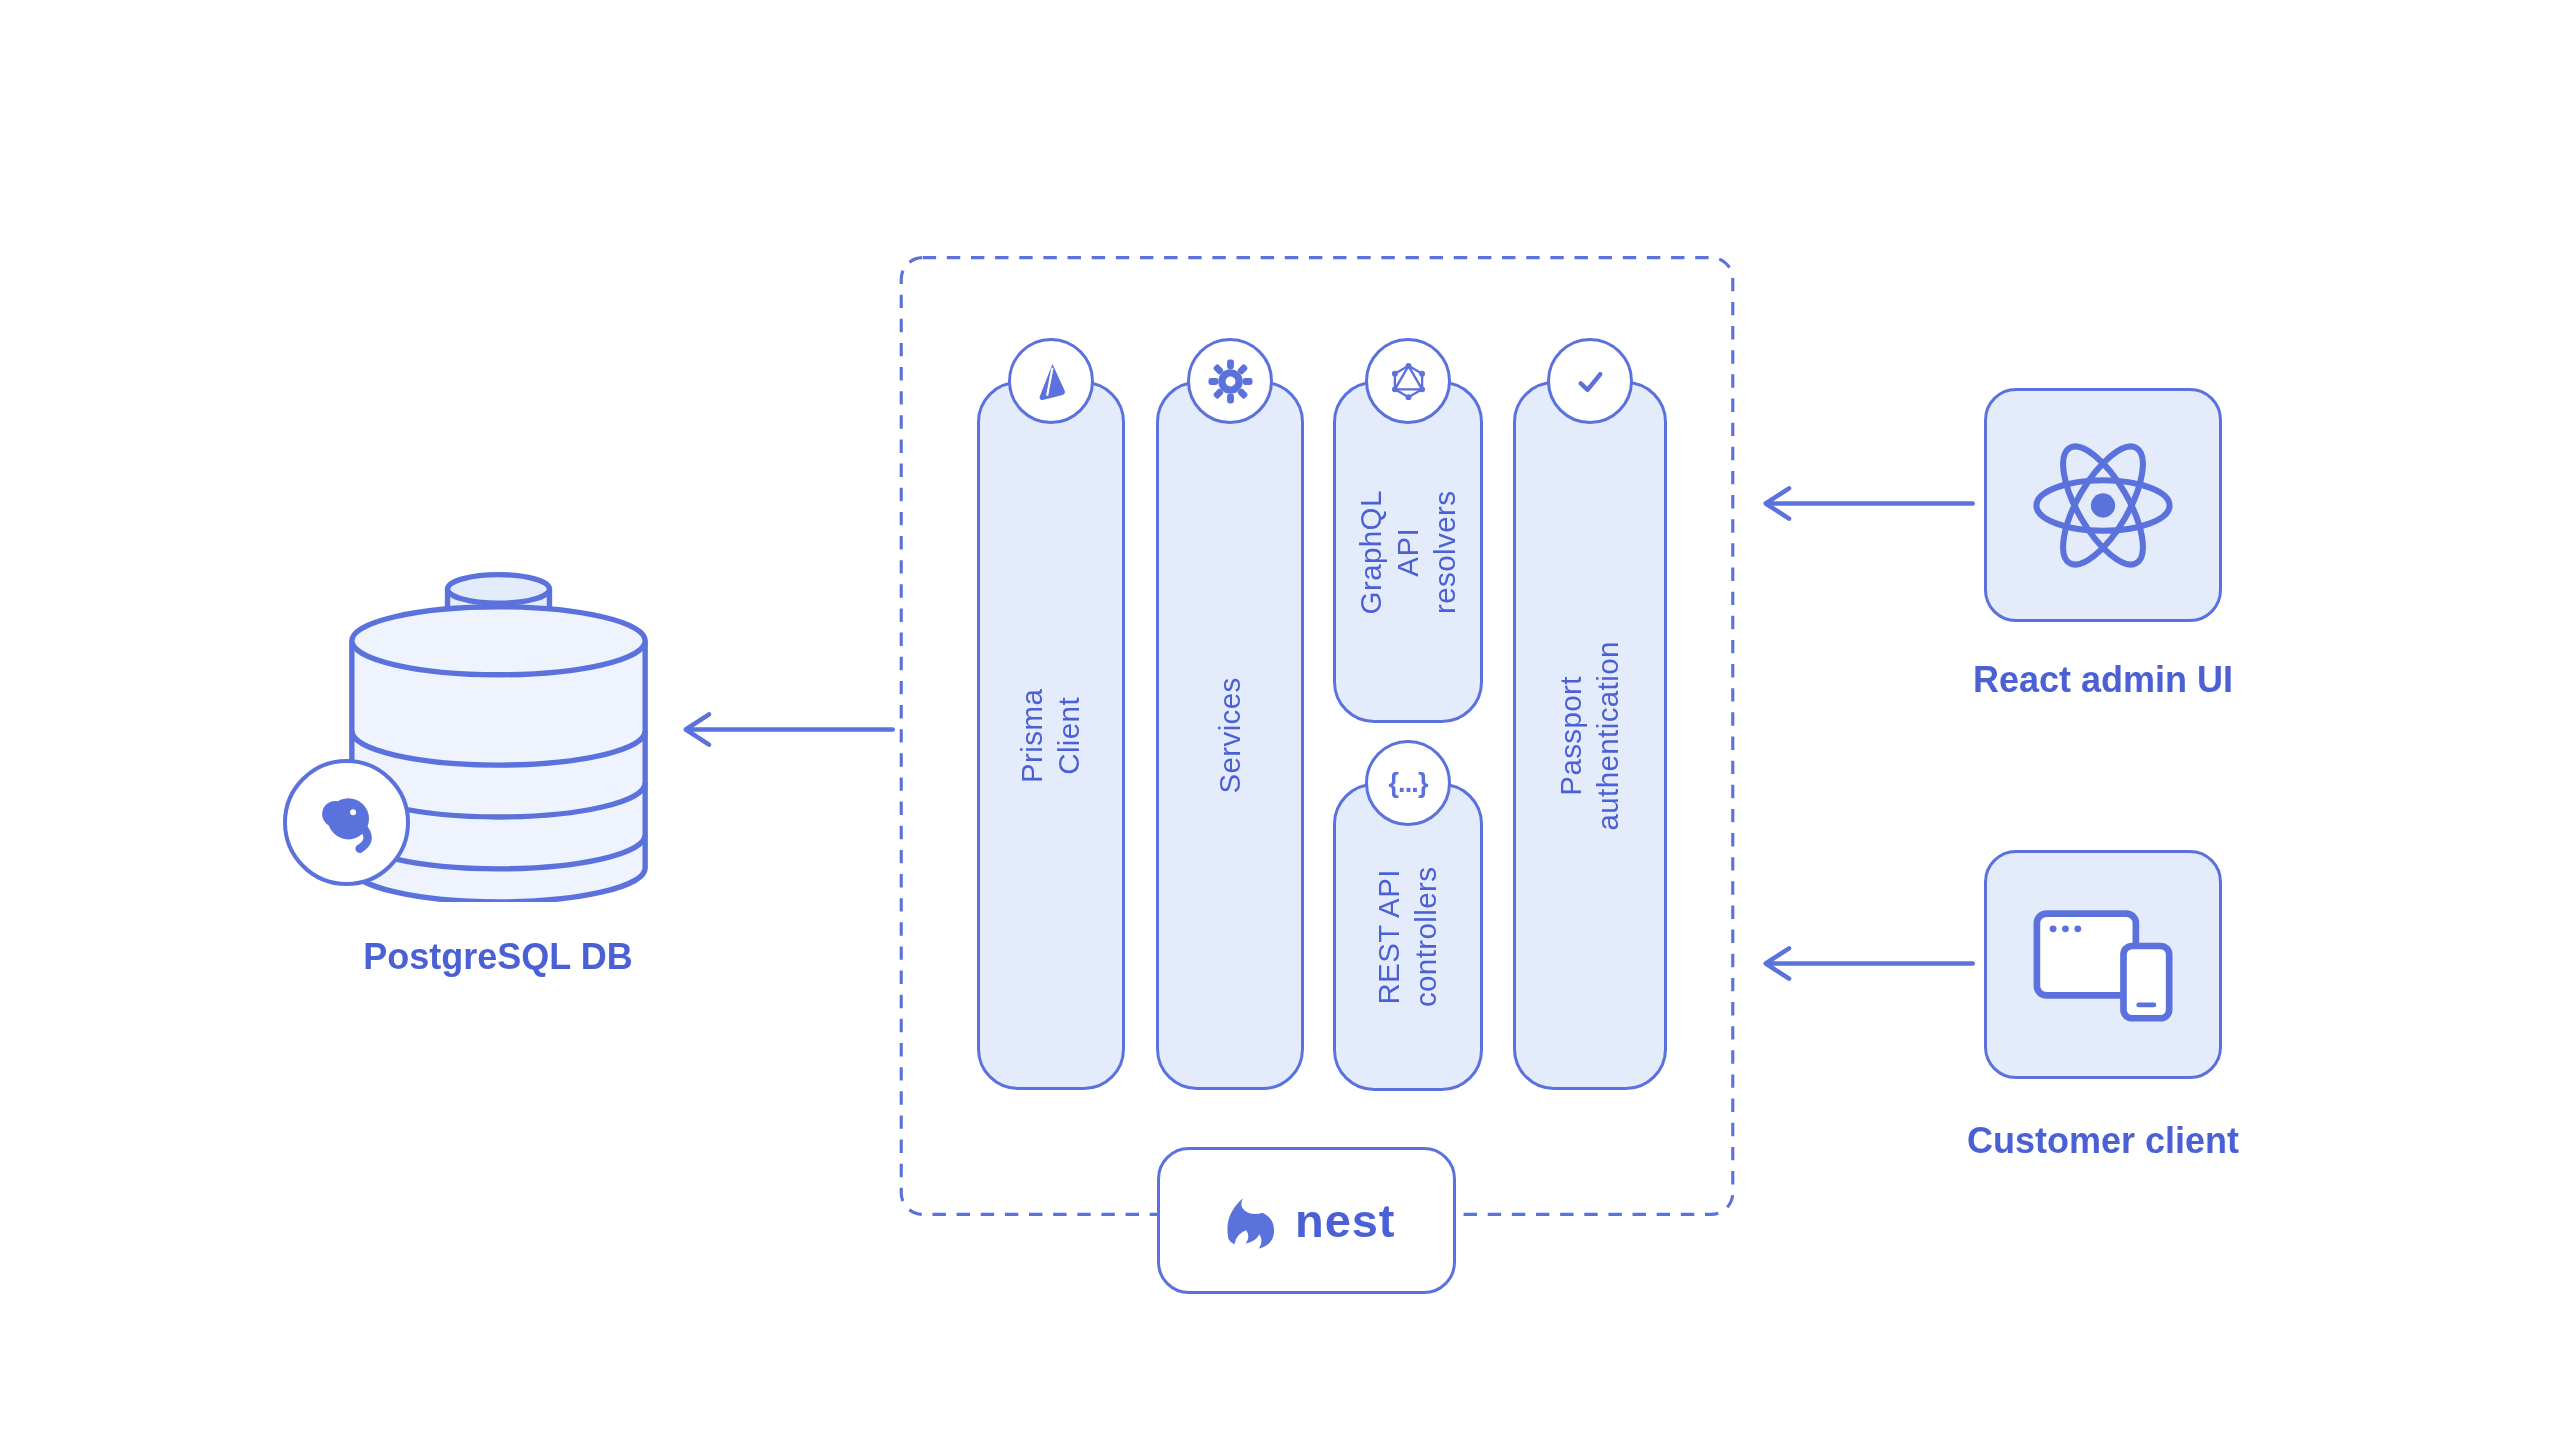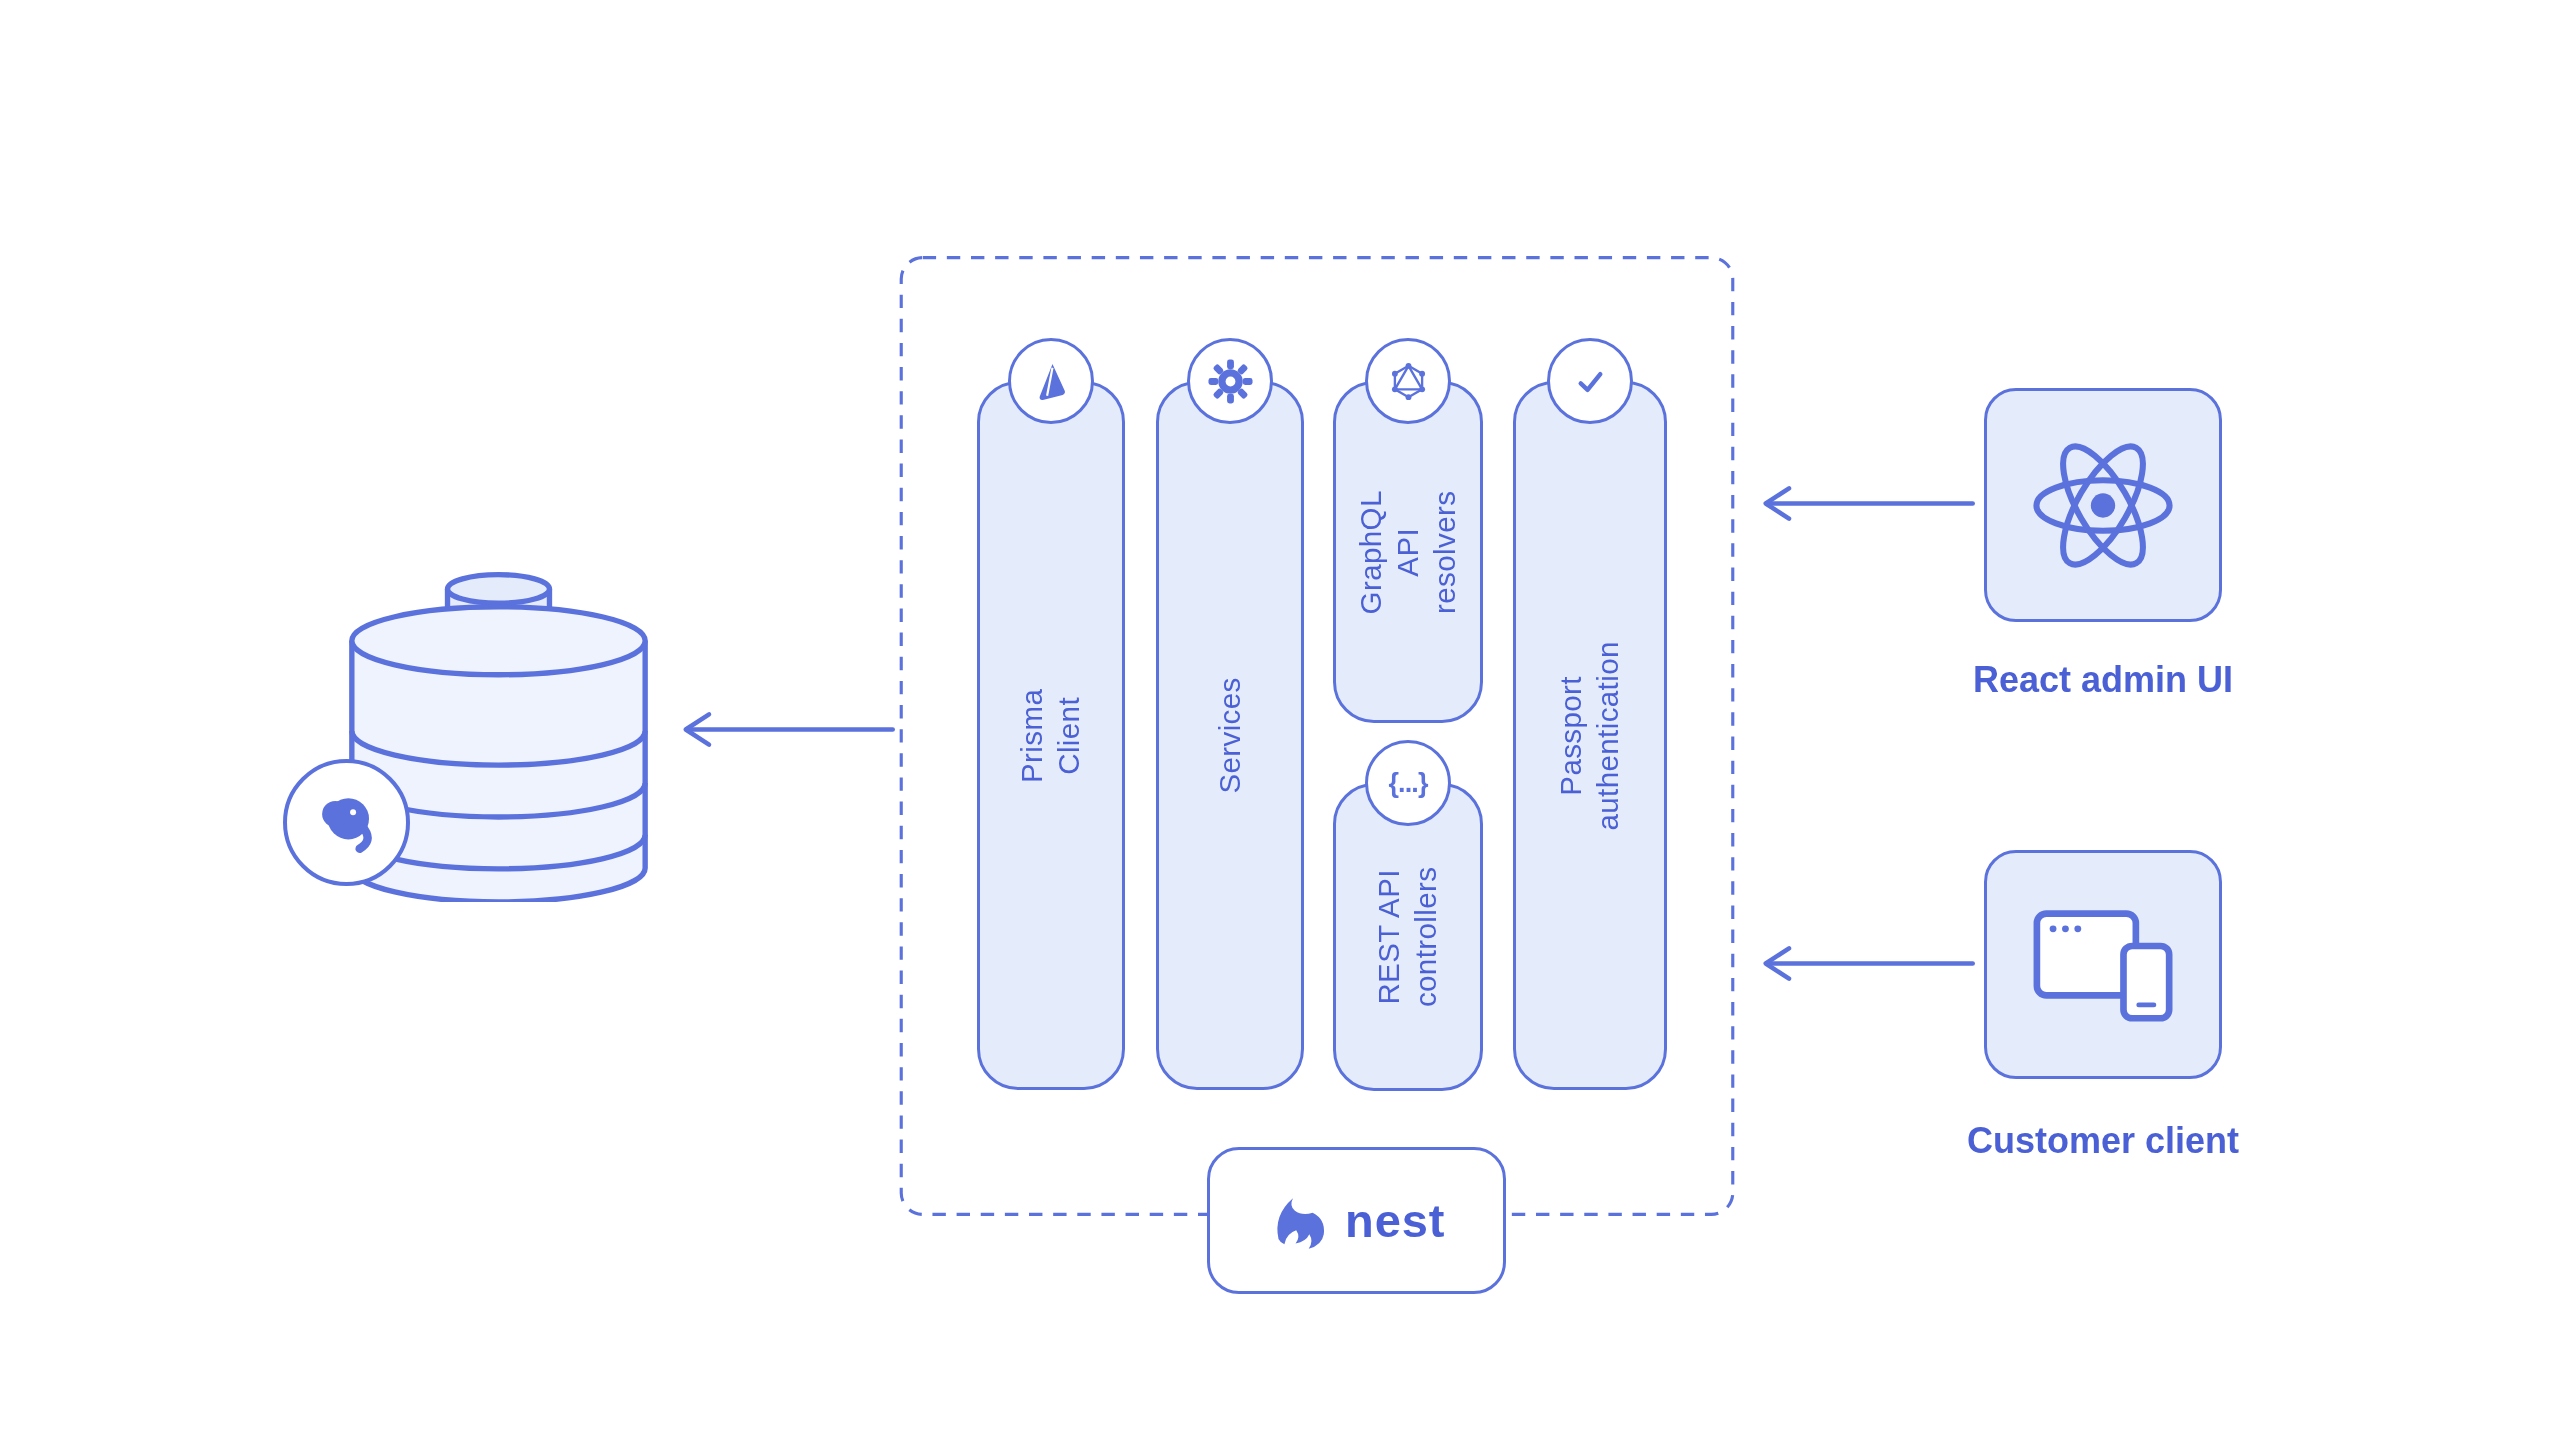--- a/index.html
+++ b/index.html
@@ -33,21 +33,21 @@
   .icon-circle{position:absolute;width:86px;height:86px;border-radius:50%;background:#fff;
     border:3.6px solid var(--primary);display:flex;align-items:center;justify-content:center;z-index:2;}
   .circ-prisma{left:1008px;top:338px;}
   .circ-services{left:1187px;top:338px;}
   .circ-graphql{left:1365px;top:338px;}
   .circ-rest{left:1365px;top:740px;}
   .circ-passport{left:1547px;top:338px;}
   .braces-text{font-size:27px;font-weight:700;color:var(--primary);letter-spacing:-0.9px;}
 
   
-  .nest-badge{position:absolute;left:1207px;top:1147px;width:299px;height:147px;background:#fff;
+  .nest-badge{position:absolute;left:1157px;top:1147px;width:299px;height:147px;background:#fff;
     border:3.6px solid var(--primary);border-radius:32px;display:flex;align-items:center;justify-content:center;
     gap:14.3px;z-index:3;}
   .nest-wordmark{font-size:47px;font-weight:800;color:var(--text);letter-spacing:0.9px;}
 
   
   .db-graphic{position:absolute;left:342px;top:562px;z-index:1;}
   .elephant-circle{position:absolute;left:283px;top:759px;width:127px;height:127px;border-radius:50%;
     background:#fff;border:4.5px solid var(--primary);display:flex;align-items:center;justify-content:center;z-index:2;}
 
   
@@ -183,20 +183,21 @@
   <div class="elephant-circle">
     <svg width="75" height="75" viewBox="0 0 80 80">
       <g class="f">
         <circle cx="42" cy="36" r="22"></circle>
         <circle cx="28" cy="31" r="14"></circle>
       </g>
       <path d="M59 47 q9 13 -5 21" class="s" stroke-width="9" stroke-linecap="round"></path>
       <circle cx="47" cy="29" r="3.2" class="fw"></circle>
     </svg>
   </div>
+  <div class="caption cap-db">PostgreSQL DB</div>
 
   <div class="client-box box-react">
     <svg width="150" height="141" viewBox="0 0 160 150">
       <g class="s" stroke-width="6.5">
         <ellipse cx="80" cy="75" rx="71" ry="27"></ellipse>
         <ellipse cx="80" cy="75" rx="71" ry="27" transform="rotate(60 80 75)"></ellipse>
         <ellipse cx="80" cy="75" rx="71" ry="27" transform="rotate(120 80 75)"></ellipse>
       </g>
       <circle cx="80" cy="75" r="13" class="f"></circle>
     </svg>

